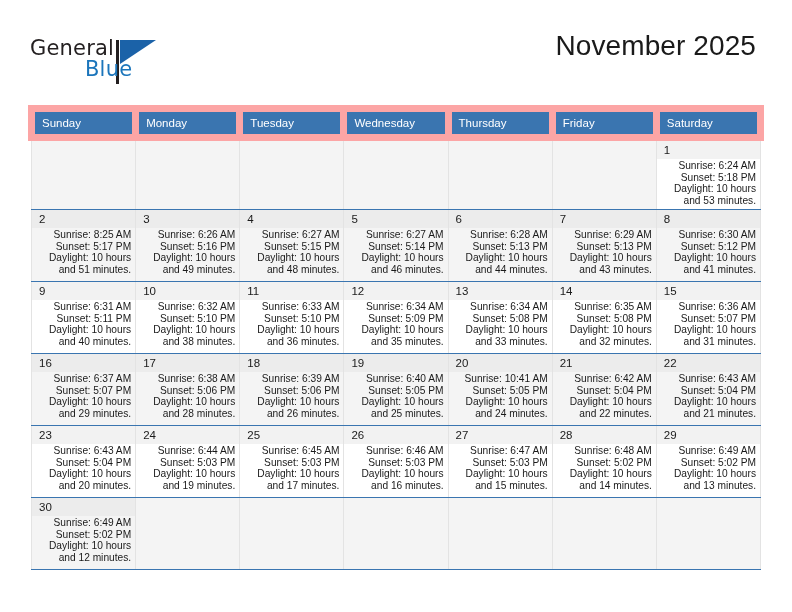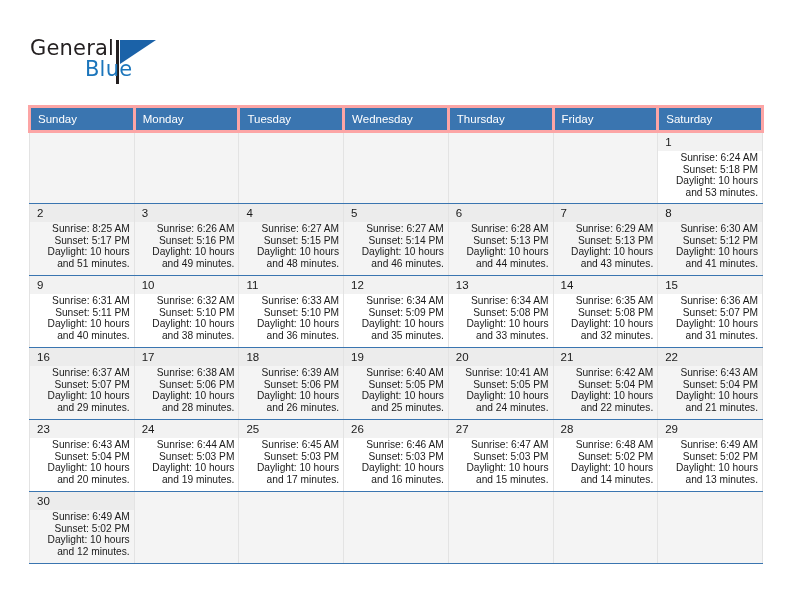--- a/index.html
+++ b/index.html
@@ -104,21 +104,21 @@
     table-layout: fixed;
   }
   .calendar th {
     background: #3a75b0;
     color: #ffffff;
     font-weight: normal;
     font-size: 11.5px;
     text-align: left;
     padding: 5px 0 5px 7px;
     height: 17px;
-    border: 3px solid #fca5a5;
+    border: 7px solid #fca5a5;
     box-sizing: border-box;
   }
   .calendar td {
     vertical-align: top;
     padding: 0;
     border-left: 1px solid #e3e3e3;
     border-right: 1px solid #e3e3e3;
     border-top: 1px solid #3a75b0;
     border-bottom: 1px solid #3a75b0;
     height: 72px;
@@ -153,20 +153,21 @@
 
   <div class="header">
 
     <div class="logo">
       <span class="logo-general">General</span>
       <span class="logo-bar"></span>
       <span class="logo-triangle"></span>
       <span class="logo-blue">Blue</span>
     </div>
 
+    <div class="title">November 2025</div>
   </div>
 
   <table class="calendar">
     <thead>
       <tr id="weekday-row">
           <th>Sunday</th>
           <th>Monday</th>
           <th>Tuesday</th>
           <th>Wednesday</th>
           <th>Thursday</th>

